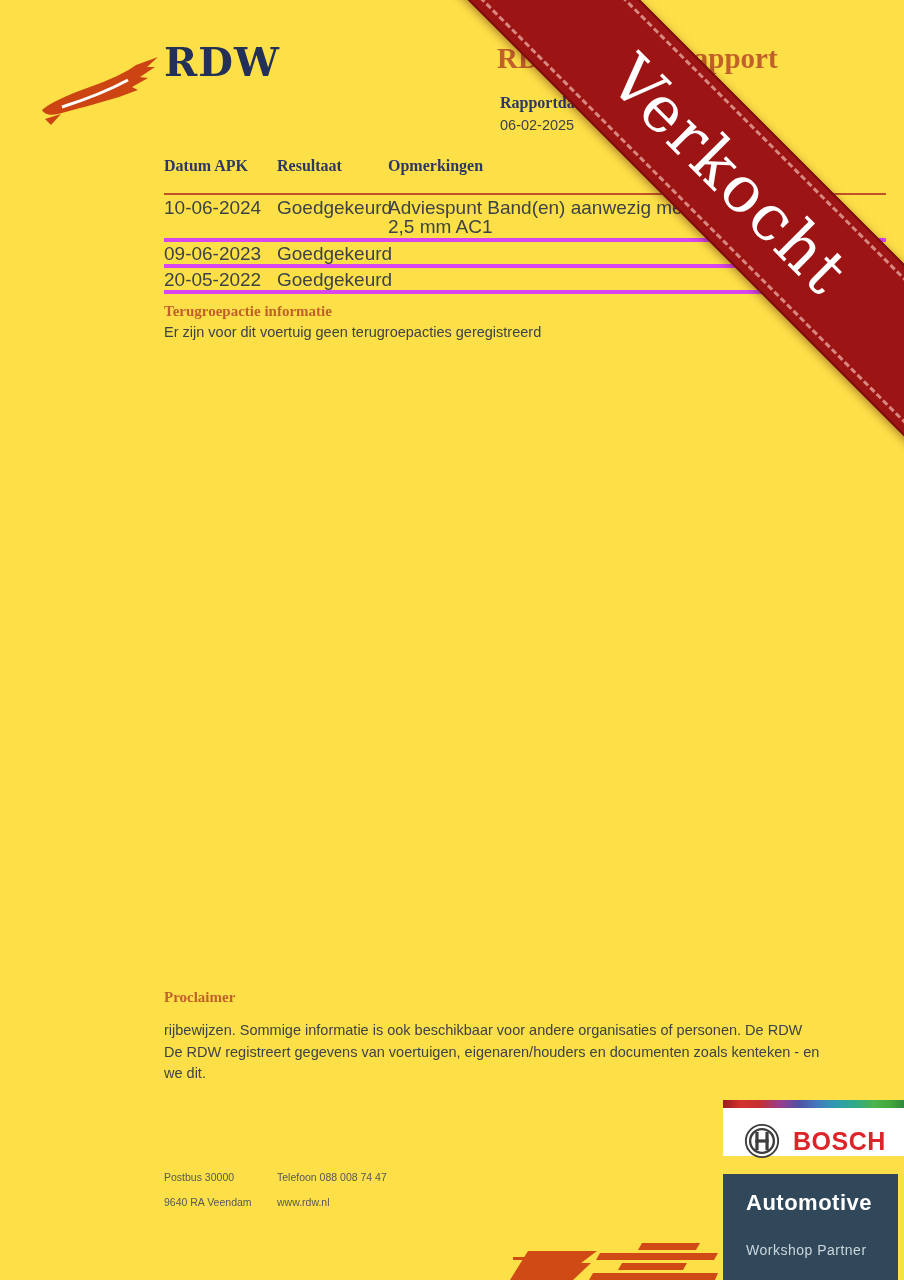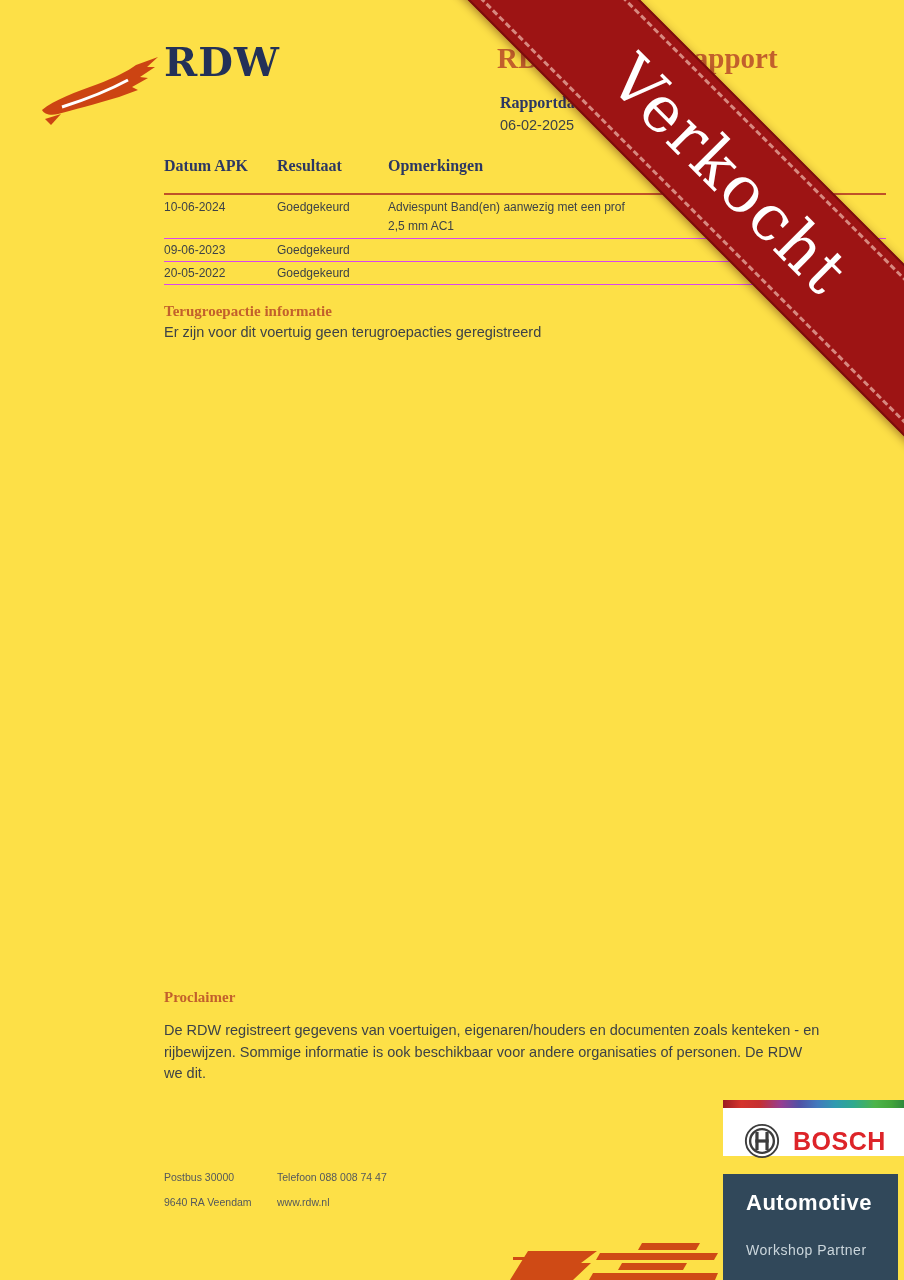--- a/index.html
+++ b/index.html
@@ -39,22 +39,22 @@
   }
 
   
   .apk-table { position: absolute; left: 164px; top: 157px; width: 722px; }
   .apk-header {
     display: flex; padding-bottom: 18px; border-bottom: 2px solid #bf5229;
     font-family: "Liberation Serif", serif; font-weight: bold;
     font-size: 16px; line-height: 18px; color: #2c3763;
   }
   .apk-row {
-    display: flex; border-bottom: 1px solid #d946ef;
-    padding: 2px 0 1px; font-size: 12px; line-height: 19px; color: #3d4247;
+    display: flex; border-bottom: 4px solid #d946ef;
+    padding: 2px 0 1px; font-size: 19px; line-height: 19px; color: #3d4247;
   }
   .apk-row.tall { padding: 3px 0 2px; }
   .col-datum { width: 113px; flex: 0 0 auto; }
   .col-resultaat { width: 111px; flex: 0 0 auto; }
   .col-opmerkingen { flex: 1 1 auto; }
 
   
   .section-heading {
     position: absolute; left: 164px;
     font-family: "Liberation Serif", serif; font-weight: bold;
@@ -166,22 +166,22 @@
       <div class="col-resultaat">Goedgekeurd</div>
       <div class="col-opmerkingen"></div>
     </div>
   </div>
 
   <div class="section-heading recall-heading">Terugroepactie informatie</div>
   <div class="recall-text">Er zijn voor dit voertuig geen terugroepacties geregistreerd</div>
 
   <div class="section-heading proclaimer-heading">Proclaimer</div>
   <div class="proclaimer-text">
+    <div>rijbewijzen. Sommige informatie is ook beschikbaar voor andere organisaties of personen. De RDW</div>
     <div>De RDW registreert gegevens van voertuigen, eigenaren/houders en documenten zoals kenteken - en</div>
-    <div>rijbewijzen. Sommige informatie is ook beschikbaar voor andere organisaties of personen. De RDW</div>
     <div>we dit.</div>
   </div>
 
   <div class="footer-col footer-address">
     <div>Postbus 30000</div>
     <div>9640 RA Veendam</div>
   </div>
   <div class="footer-col footer-contact">
     <div>Telefoon 088 008 74 47</div>
     <div>www.rdw.nl</div>

